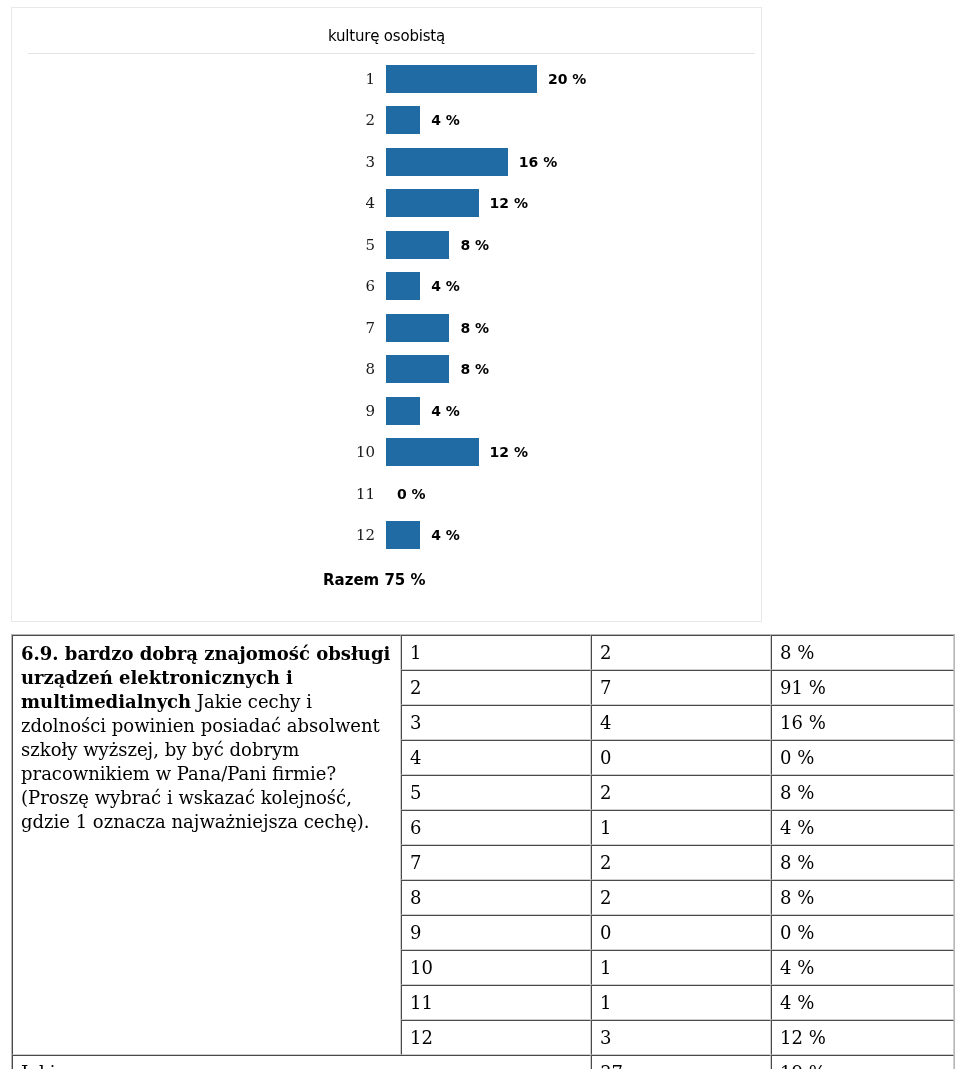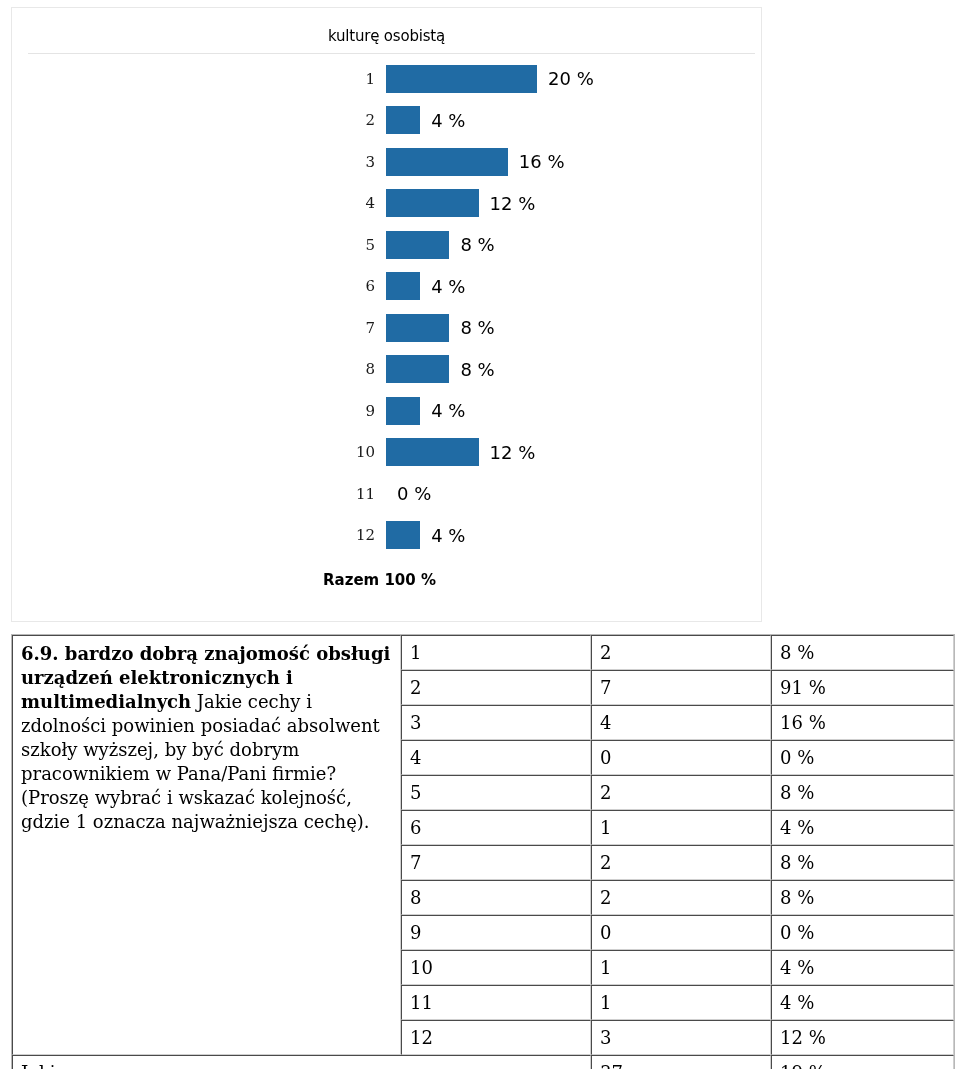--- a/index.html
+++ b/index.html
@@ -75,22 +75,22 @@
     transform: translateY(-50%);
     height: 28px;
     display: flex;
     align-items: center;
   }
   .bar-fill {
     height: 28px;
     background: #206BA4;
   }
   .bar-val {
-    font-size: 18px;
-    font-weight: normal;
+    font-size: 14px;
+    font-weight: bold;
     margin-left: 11px;
     white-space: nowrap;
   }
   .razem {
     position: absolute;
     left: 311px;
     top: 563px;
     font-size: 15px;
     font-weight: bold;
     white-space: nowrap;
@@ -232,21 +232,21 @@
         </div>
       </div>
       <div class="bar-row">
         <div class="bar-cat">12</div>
         <div class="bar-track">
           <div class="bar-fill" style="width: 34.2px; background: rgb(32, 107, 164);"></div>
           <div class="bar-val">4 %</div>
         </div>
       </div>
     </div>
-  <div class="razem">Razem 100 %</div>
+  <div class="razem">Razem 75 %</div>
 </div>
 
 <table class="data-table">
   <colgroup>
     <col class="desc-col">
     <col class="col-count">
     <col class="col-pct">
   </colgroup>
   <tbody id="table-body">
       <tr>

